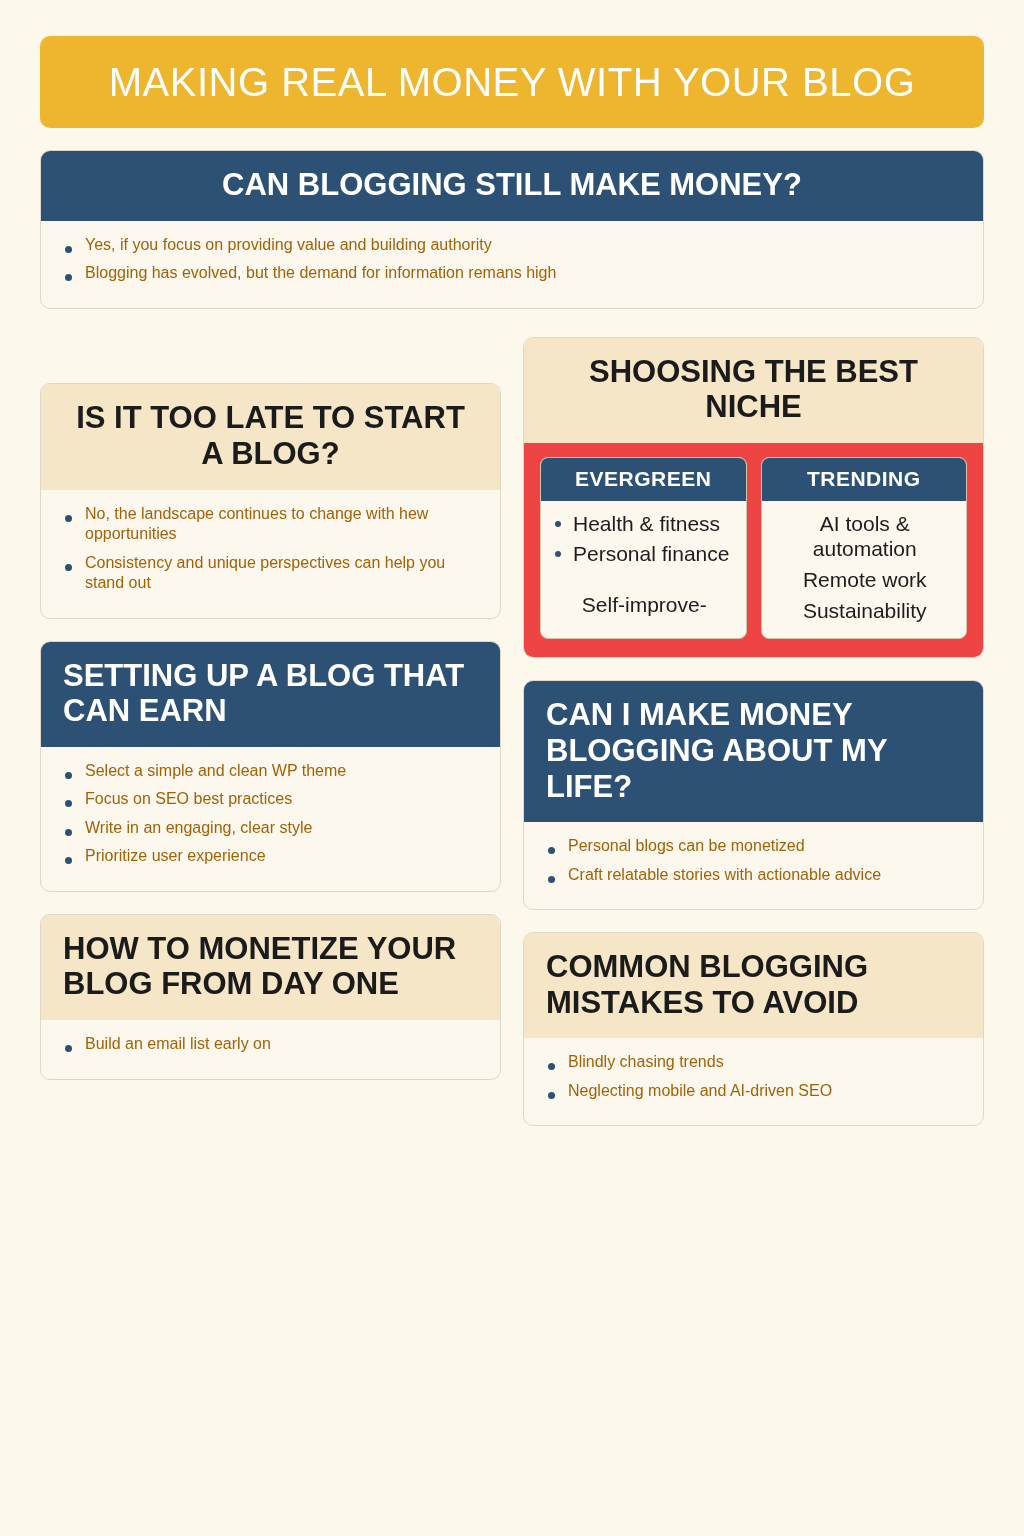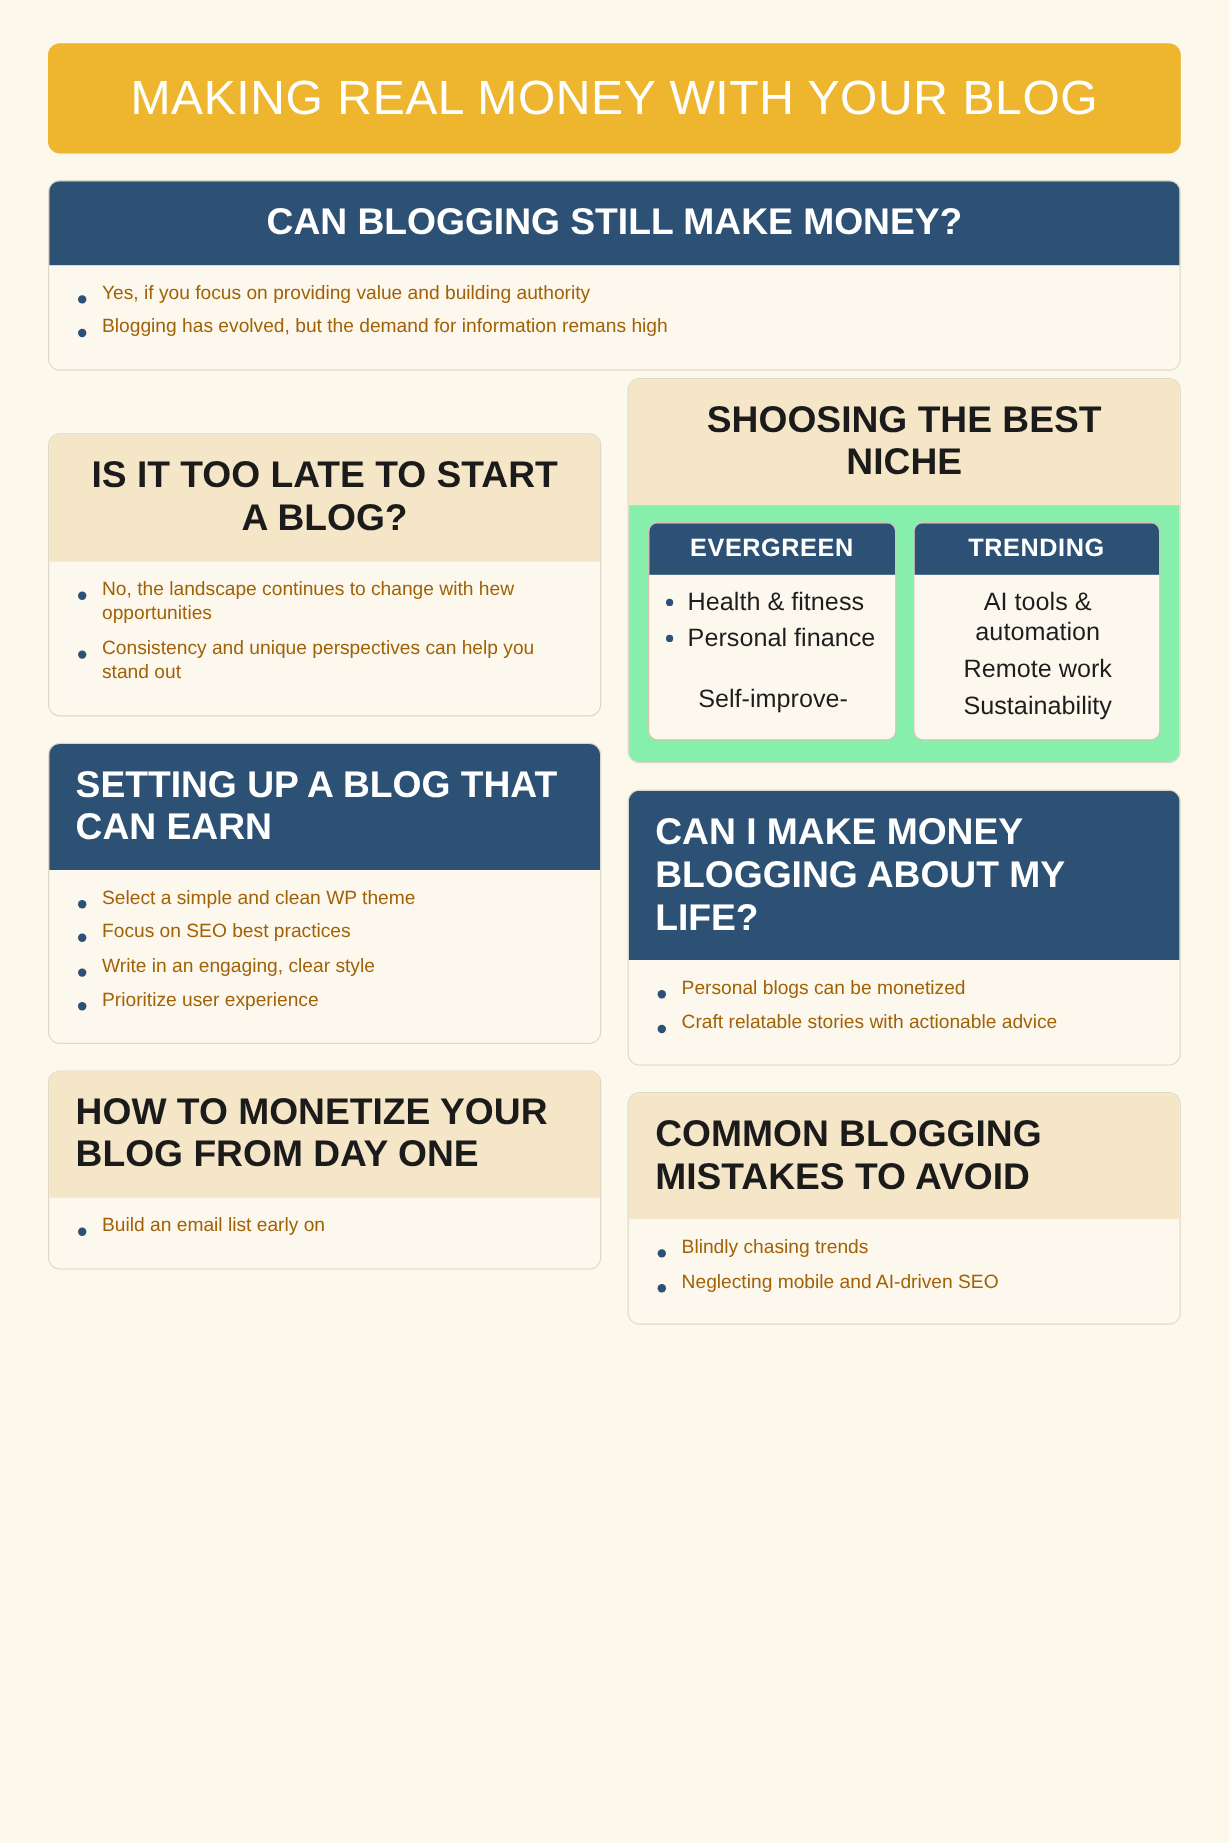--- a/index.html
+++ b/index.html
@@ -42,21 +42,21 @@
 
   
   .card {
     border-radius: 10px;
     overflow: hidden;
     background: #fdf8ee;
     border: 1px solid #dfd8c6;
     box-sizing: border-box;
   }
   .card.full {
-    margin-bottom: 6px;
+    margin-bottom: 28px;
   }
 
   .head-dark {
     background: #2d5174;
     color: #ffffff;
     font-size: 31px;
     font-weight: bold;
     padding: 16px 22px 18px 22px;
     text-transform: uppercase;
     line-height: 1.15;
@@ -109,21 +109,21 @@
   }
   .col {
     width: calc(50% - 11px);
     display: flex;
     flex-direction: column;
     gap: 22px;
   }
 
   
   .niche-body {
-    background: #86efac;
+    background: #ef4444;
     padding: 14px 16px 18px 16px;
     display: flex;
     gap: 14px;
   }
   .niche-box {
     flex: 1;
     background: #fdf8ee;
     border: 1px solid #cfc6b0;
     border-radius: 8px;
     overflow: hidden;

